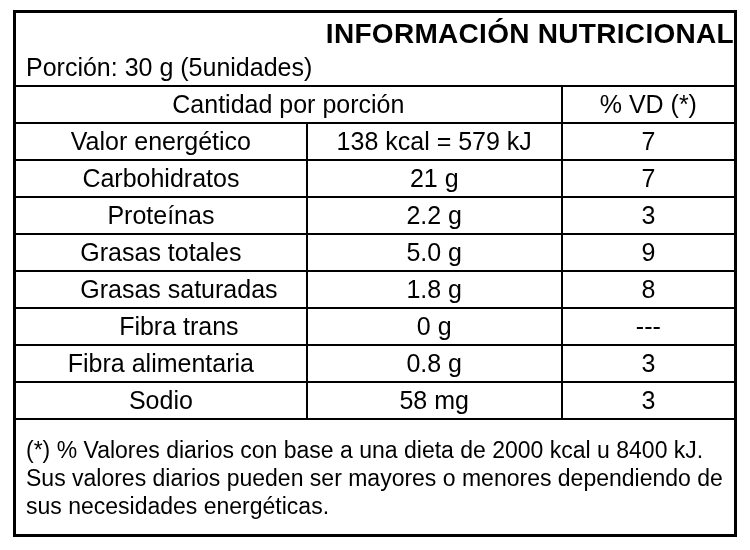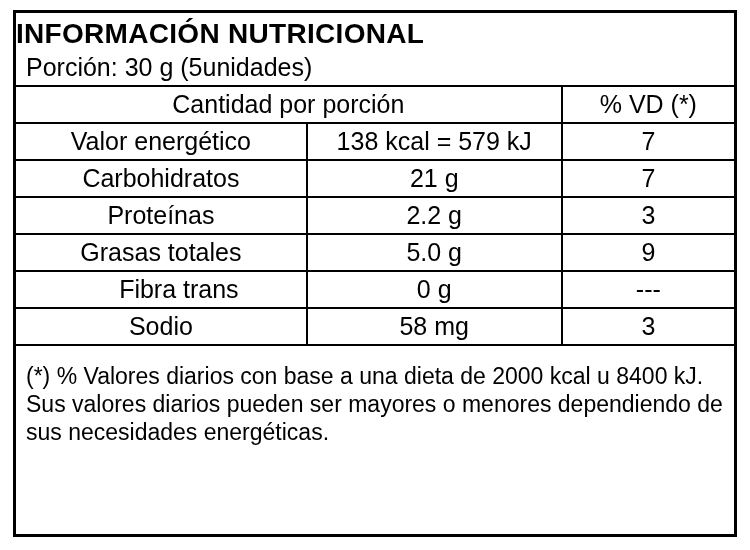--- a/index.html
+++ b/index.html
@@ -20,21 +20,21 @@
     left: 13px;
     top: 10px;
     width: 724px;
     height: 527px;
     border: 3px solid #000000;
     box-sizing: border-box;
     background: #ffffff;
   }
 
   .title {
-    text-align: left;
+    text-align: right;
     font-size: 28px;
     font-weight: bold;
     letter-spacing: 0.3px;
     padding: 6px 0 4px 0;
     line-height: 1.05;
   }
 
   .portion {
     font-size: 25px;
     padding: 1px 0 3px 10px;
@@ -129,27 +129,37 @@
         <td class="amount">2.2 g</td>
         <td class="vd">3</td>
       </tr>
 
       <tr>
         <td class="name">Grasas totales</td>
         <td class="amount">5.0 g</td>
         <td class="vd">9</td>
       </tr>
 
+      <tr>
+        <td class="name indent">Grasas saturadas</td>
+        <td class="amount">1.8 g</td>
+        <td class="vd">8</td>
+      </tr>
 
       <tr>
         <td class="name indent">Fibra trans</td>
         <td class="amount">0 g</td>
         <td class="vd">---</td>
       </tr>
 
+      <tr>
+        <td class="name">Fibra alimentaria</td>
+        <td class="amount">0.8 g</td>
+        <td class="vd">3</td>
+      </tr>
 
       <tr>
         <td class="name">Sodio</td>
         <td class="amount">58 mg</td>
         <td class="vd">3</td>
       </tr>
     </tbody>
   </table>
 
   <div class="footnote">(*) % Valores diarios con base a una dieta de 2000 kcal u 8400 kJ. Sus valores diarios pueden ser mayores o menores dependiendo de sus necesidades energéticas.</div>

